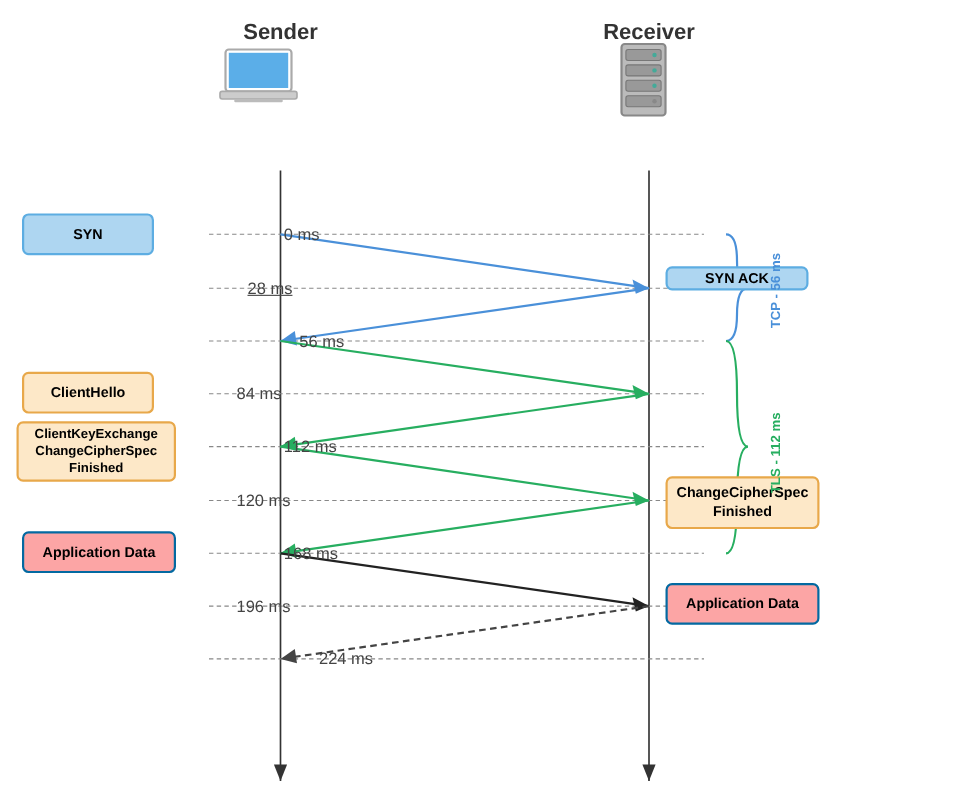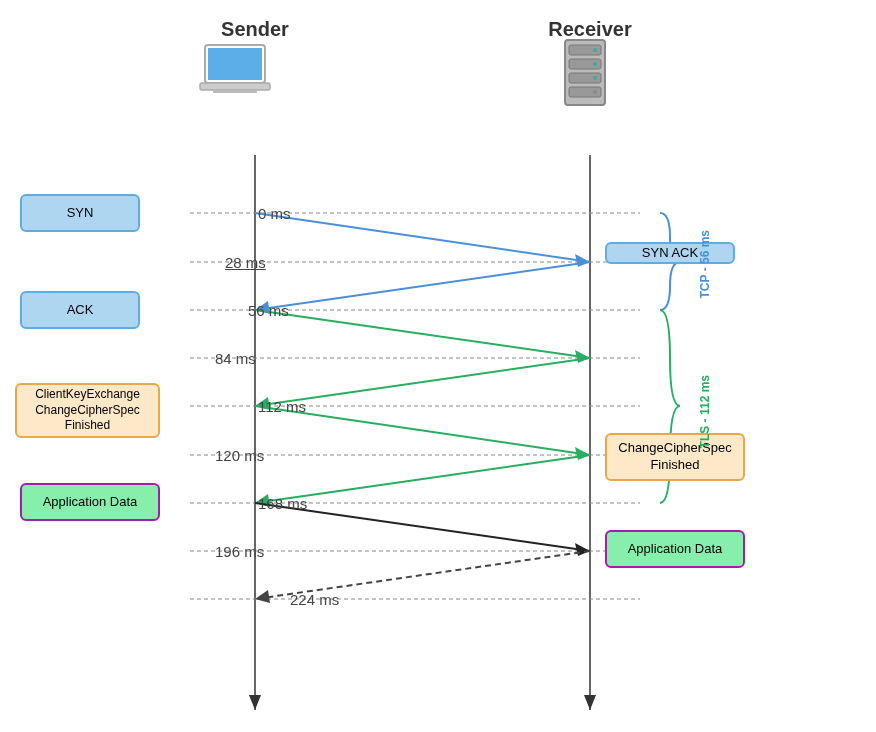--- a/index.html
+++ b/index.html
@@ -18,35 +18,35 @@
       height: 732px;
     }
     .label-box {
       position: absolute;
       border-radius: 6px;
       display: flex;
       align-items: center;
       justify-content: center;
       text-align: center;
       font-size: 13px;
-      font-weight: normal;
+      font-weight: bold;
       padding: 6px 10px;
       line-height: 1.3;
     }
     .blue-box {
       background: #aed6f1;
       border: 2px solid #5dade2;
     }
     .orange-box {
       background: #fde8c8;
       border: 2px solid #e8a84a;
     }
     .gray-box {
-      background: #86efac;
-      border: 2px solid #a21caf;
+      background: #fca5a5;
+      border: 2px solid #0369a1;
     }
     .header-label {
       position: absolute;
       font-size: 20px;
       font-weight: bold;
       color: #333;
       text-align: center;
     }
     .time-label {
       position: absolute;
@@ -148,40 +148,40 @@
 
       <circle cx="50" cy="15" r="2" fill="#4a9"></circle>
       <circle cx="50" cy="29" r="2" fill="#4a9"></circle>
       <circle cx="50" cy="43" r="2" fill="#4a9"></circle>
       <circle cx="50" cy="57" r="2" fill="#888"></circle>
     </svg>
   </div>
 
   <div class="time-label" style="left:258px; top:205px;">0 ms</div>
   <div class="time-label" style="left:225px; top:254px;text-decoration:underline;">28 ms</div>
-  <div class="time-label" style="left:248px; top:302px;">56 ms</div>
+  <div class="time-label" style="left:272px; top:302px;">56 ms</div>
   <div class="time-label" style="left:215px; top:350px;">84 ms</div>
   <div class="time-label" style="left:258px; top:398px;">112 ms</div>
   <div class="time-label" style="left:215px; top:447px;">120 ms</div>
   <div class="time-label" style="left:258px; top:495px;">168 ms</div>
   <div class="time-label" style="left:215px; top:543px;">196 ms</div>
   <div class="time-label" style="left:258px; top:591px;padding-left:32px;">224 ms</div>
 
   <div class="label-box blue-box" style="position:absolute; left:20px; top:194px; width:120px; height:38px;">
     <span>SYN</span>
   </div>
 
   <div class="label-box blue-box" style="position:absolute; left:605px; top:242px; width:130px; height:22px;">
     <span>SYN ACK</span>
   </div>
 
-  <div class="label-box blue-box" style="position:absolute; left:20px; top:291px; width:120px; height:38px;">
-    <span>ACK</span>
-  </div>
-
+
+  <div class="label-box orange-box" style="position:absolute; left:20px; top:338px; width:120px; height:38px;">
+    <span>ClientHello</span>
+  </div>
 
 
   <div class="label-box orange-box" style="position:absolute; left:15px; top:383px; width:145px; height:55px;">
     <span style="white-space:pre-line; font-size:12px;">ClientKeyExchange
 ChangeCipherSpec
 Finished</span>
   </div>
 
   <div class="label-box orange-box" style="position:absolute; left:605px; top:433px; width:140px; height:48px;">
     <span style="white-space:pre-line;">ChangeCipherSpec

